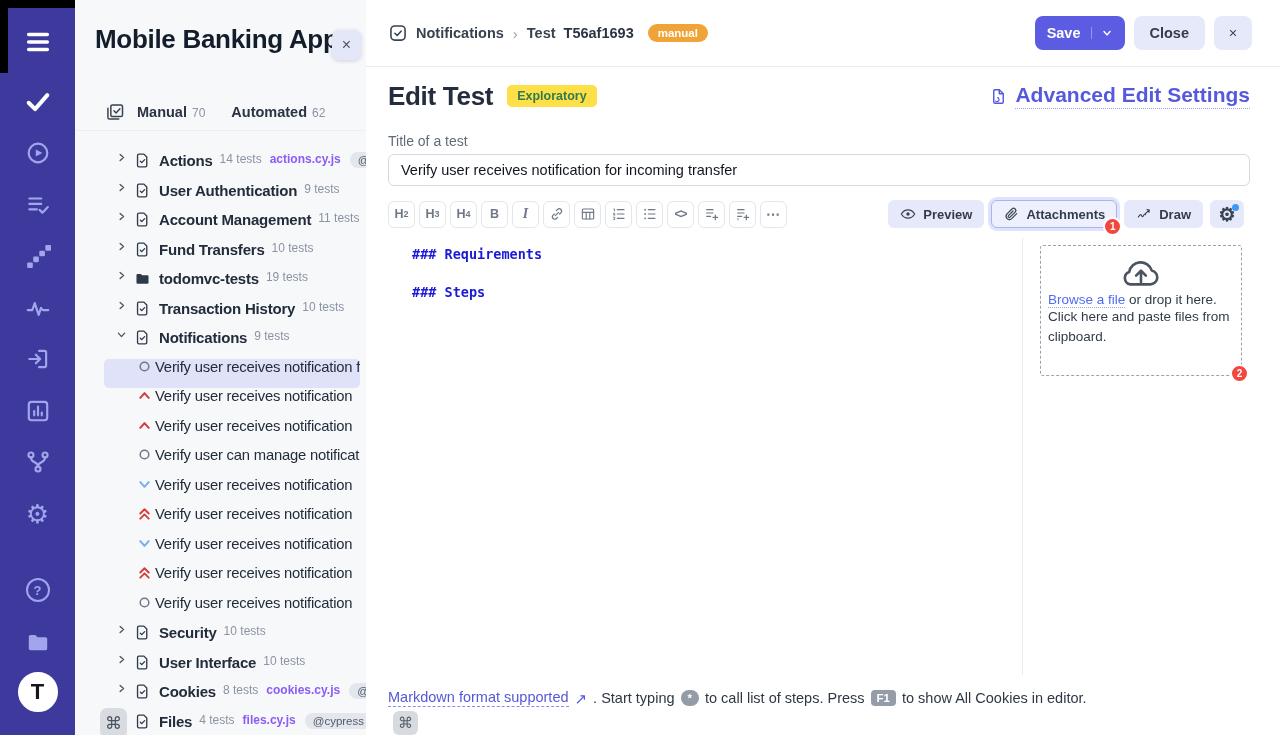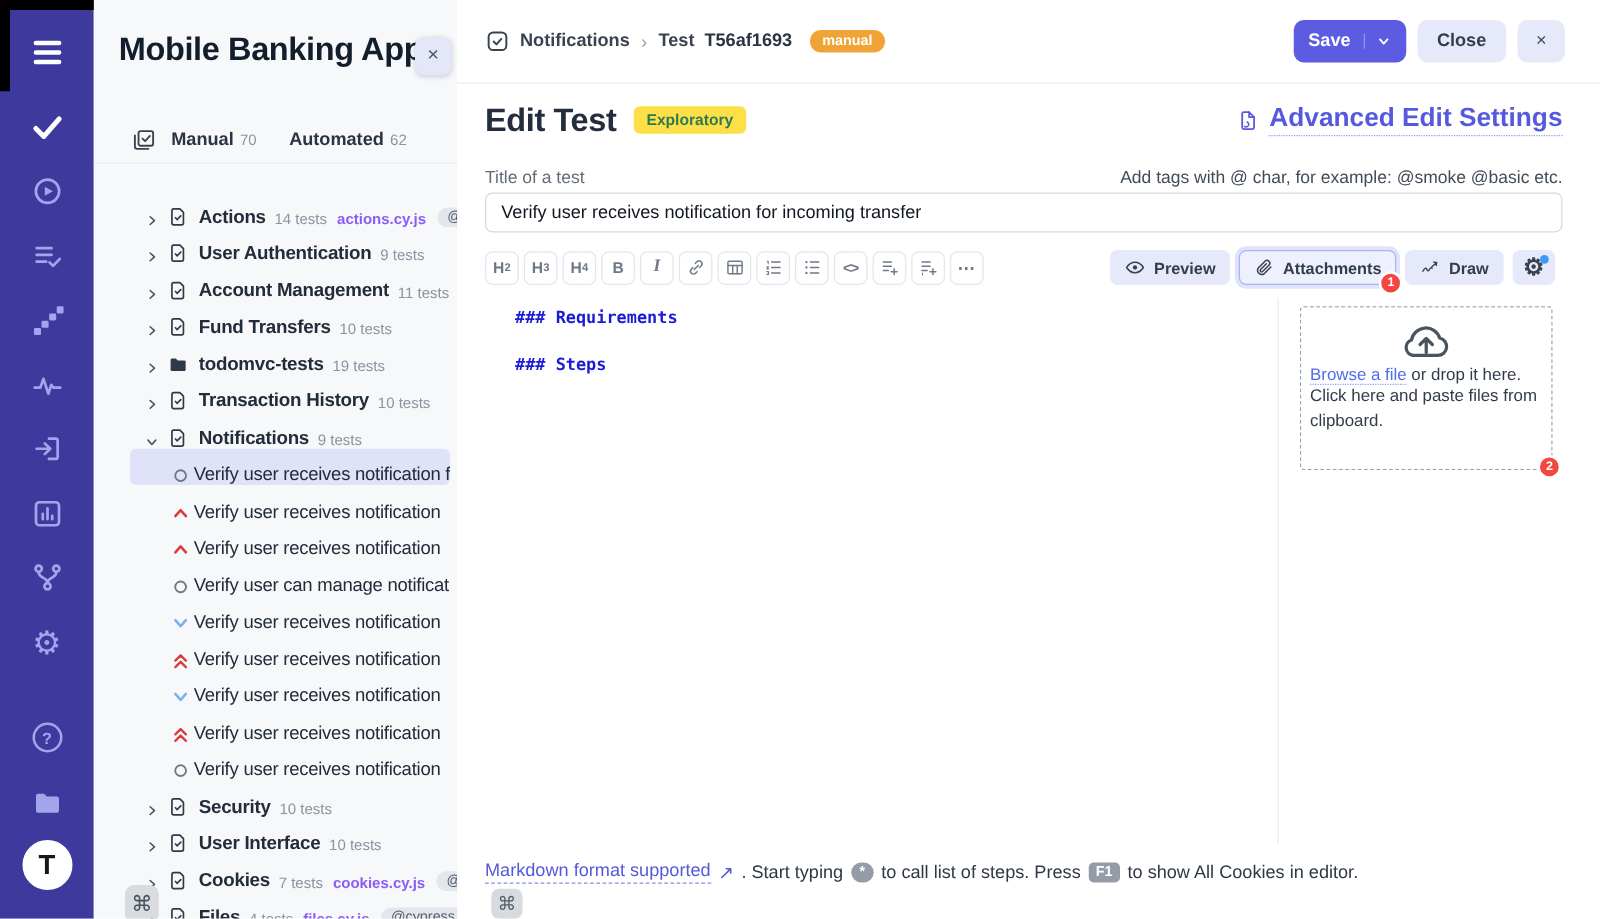--- a/index.html
+++ b/index.html
@@ -30,21 +30,21 @@
                color:#4c5665;font-size:16px;display:flex;align-items:center;justify-content:center;z-index:2;
                box-shadow:0 1px 4px rgba(40,50,90,.2);cursor:pointer}
   .tabs{position:absolute;left:0;top:94px;width:291px;height:37px;display:flex;align-items:center;
         padding-left:30px;border-bottom:1px solid #eceef2;box-sizing:border-box}
   .tabs-icon{width:20px;height:20px;color:#39434f;margin-right:12px;flex:none}
   .tab{display:flex;align-items:baseline;gap:5px;margin-right:26px;cursor:pointer}
   .tab-label{font-size:14.5px;font-weight:700;color:#2a3442}
   .tab-count{font-size:12px;color:#8a93a2}
 
   .tree{position:absolute;left:0;top:152px;width:291px}
-  .trow{height:29.5px;display:flex;align-items:flex-end;white-space:nowrap;overflow:hidden;cursor:pointer}
+  .trow{height:29.5px;display:flex;align-items:flex-start;white-space:nowrap;overflow:hidden;cursor:pointer}
   .trow.suite{padding-left:41px}
   .trow.test{margin-left:29px;margin-right:6px;padding-left:33px;border-radius:5px}
   .trow.selected{background:#dfe2f8}
   .chev{width:11px;height:11px;color:#4a5462;margin-right:7px;flex:none}
   .chev svg{width:11px;height:11px}
   .sicon{width:17px;height:17px;color:#2f3a49;margin-right:8px;flex:none}
   .sicon svg{width:17px;height:17px}
   .slabel{font-size:15px;font-weight:700;color:#222c3a;letter-spacing:-.2px}
   .scount{font-size:12px;color:#8a93a2;margin-left:7px}
   .sfile{font-size:12px;font-weight:600;color:#8b5cf6;margin-left:8px}
@@ -455,21 +455,21 @@
             <path d="M6 3.5L11 8l-5 4.5"></path>
           </svg>
         </span>
         <span class="sicon" data-name="suite-doc-icon">
           <svg viewBox="0 0 24 24" width="100%" height="100%" fill="none" stroke="currentColor" stroke-width="1.9" stroke-linecap="round" stroke-linejoin="round">
             <path d="M7 3h7l4 4v12a2 2 0 01-2 2H7a2 2 0 01-2-2V5a2 2 0 012-2z"></path>
             <path d="M9 13l2 2 4-4.2"></path>
           </svg>
         </span>
         <span class="slabel" data-name="suite-label">Cookies</span>
-        <span class="scount" data-name="suite-count">7 tests</span>
+        <span class="scount" data-name="suite-count">8 tests</span>
         <span class="sfile" data-name="suite-file">cookies.cy.js</span>
         <span class="stag" data-name="suite-tag">@cy</span>
       </div>
       <div class="trow suite" data-name="tree-suite-row">
         <span class="chev" data-name="chevron-right-icon">
           <svg viewBox="0 0 16 16" width="100%" height="100%" fill="none" stroke="currentColor" stroke-width="1.9" stroke-linecap="round" stroke-linejoin="round">
             <path d="M6 3.5L11 8l-5 4.5"></path>
           </svg>
         </span>
         <span class="sicon" data-name="suite-doc-icon">
@@ -528,21 +528,20 @@
           <path d="M13 3.5V8.5H18"></path>
             <path d="M8.3 17.8a2.6 2.6 0 102.6-4.4" stroke-width="1.5"></path>
         </svg>
       </span>
       <span class="adv-text" data-name="advanced-edit-settings-label">Advanced Edit Settings</span>
     </span>
   </div>
 
   <div class="lrow" data-name="label-row">
     <span class="lbl" data-name="title-field-label">Title of a test</span>
-    <span class="hint" data-name="tags-hint">Add tags with @ char, for example: @smoke @basic etc.</span>
   </div>
 
   <input class="title-input" type="text" data-name="test-title-input" value="Verify user receives notification for incoming transfer" style="">
 
   <div class="tb" data-name="editor-toolbar">
     <button class="tbtn" data-name="toolbar-h2-button">H<sub>2</sub></button>
       <button class="tbtn" data-name="toolbar-h3-button">H<sub>3</sub></button>
       <button class="tbtn" data-name="toolbar-h4-button">H<sub>4</sub></button>
       <button class="tbtn" data-name="toolbar-b-button" style="font-weight: 800;">B</button>
       <button class="tbtn italic" data-name="toolbar-i-button">I</button>

